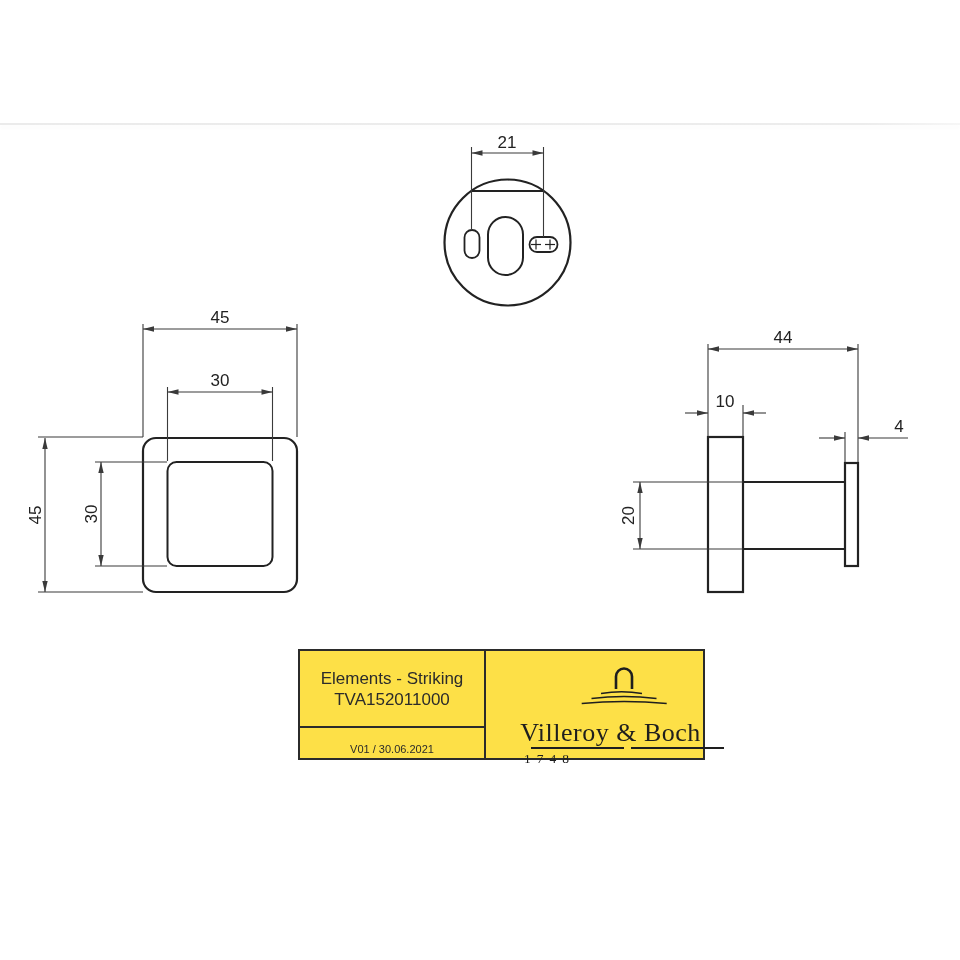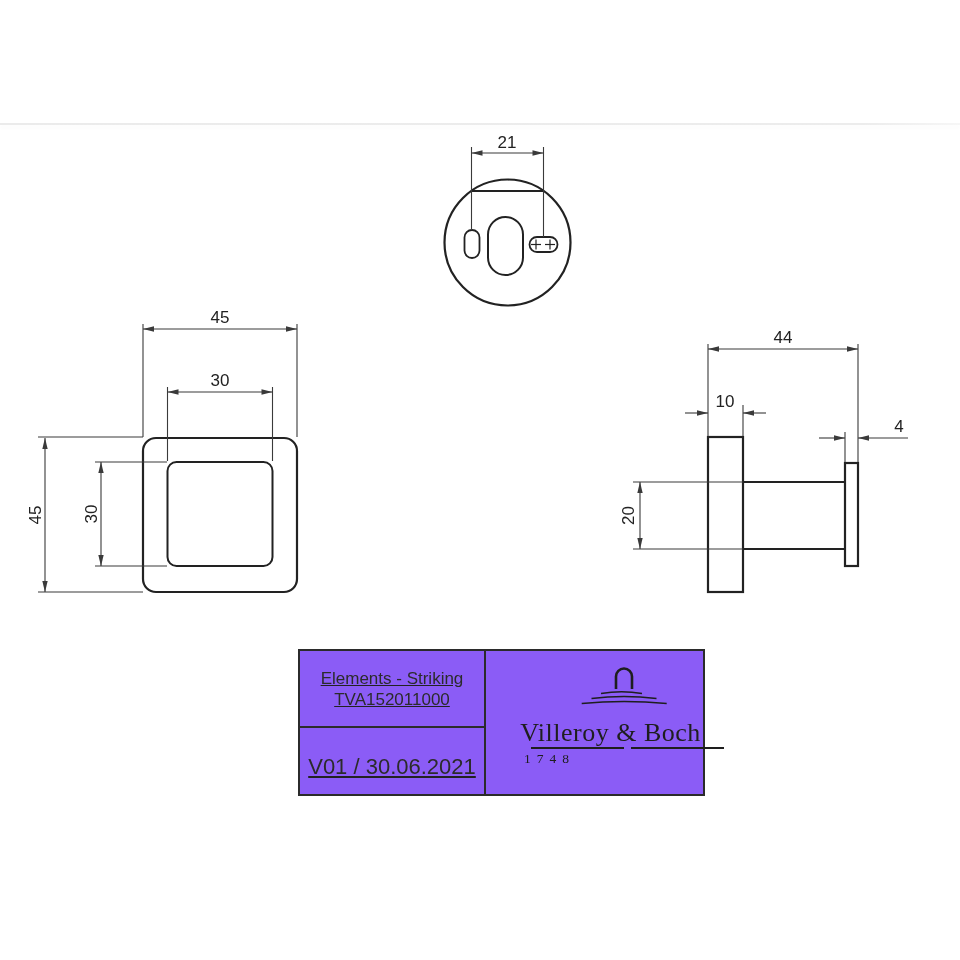--- a/index.html
+++ b/index.html
@@ -12,35 +12,35 @@
     background:linear-gradient(to right,#ebebeb 0%,#ececec 90%,#f6f6f6 100%);
     box-shadow:0 3px 4px rgba(0,0,0,0.03);
   }
   svg{position:absolute;left:0;top:0;}
   svg text{
     font-family:"Liberation Sans", sans-serif;
     font-size:17px;fill:#222;
   }
   
   .tblock{
-    position:absolute;left:298px;top:649px;width:407px;height:147px;
-    border:2px solid #2b2b2b;box-sizing:border-box;display:flex;background:#8b5cf6;text-decoration:underline;
+    position:absolute;left:298px;top:649px;width:407px;height:111px;
+    border:2px solid #2b2b2b;box-sizing:border-box;display:flex;background:#fde047;
   }
   .tblock .left-col{
     width:186px;border-right:2px solid #2b2b2b;box-sizing:border-box;
     display:flex;flex-direction:column;
   }
   .tblock .cell-top{
     height:77px;border-bottom:2px solid #2b2b2b;box-sizing:border-box;
     display:flex;flex-direction:column;align-items:center;justify-content:center;
   }
   .tblock .cell-top div{font-size:17px;line-height:21px;color:#2b2b2b;}
   .tblock .cell-bottom{
     flex:1;display:flex;align-items:center;justify-content:center;
-    font-size:22px;color:#2b2b2b;margin-top:11px;
+    font-size:11px;color:#2b2b2b;margin-top:11px;
   }
   .tblock .right-col{flex:1;position:relative;margin-left:32px;}
   .logo-mark{position:absolute;left:63px;top:14px;}
   .brand-word{
     position:absolute;left:0;top:68px;width:100%;text-align:center;
     font-family:"Liberation Serif", serif;font-size:26px;line-height:28px;
     color:#1e1e1e;letter-spacing:0.5px;white-space:nowrap;
   }
   .brand-underline{position:absolute;top:96px;height:2px;background:#1e1e1e;}
   .brand-underline.ul-left{left:13px;width:93px;}

